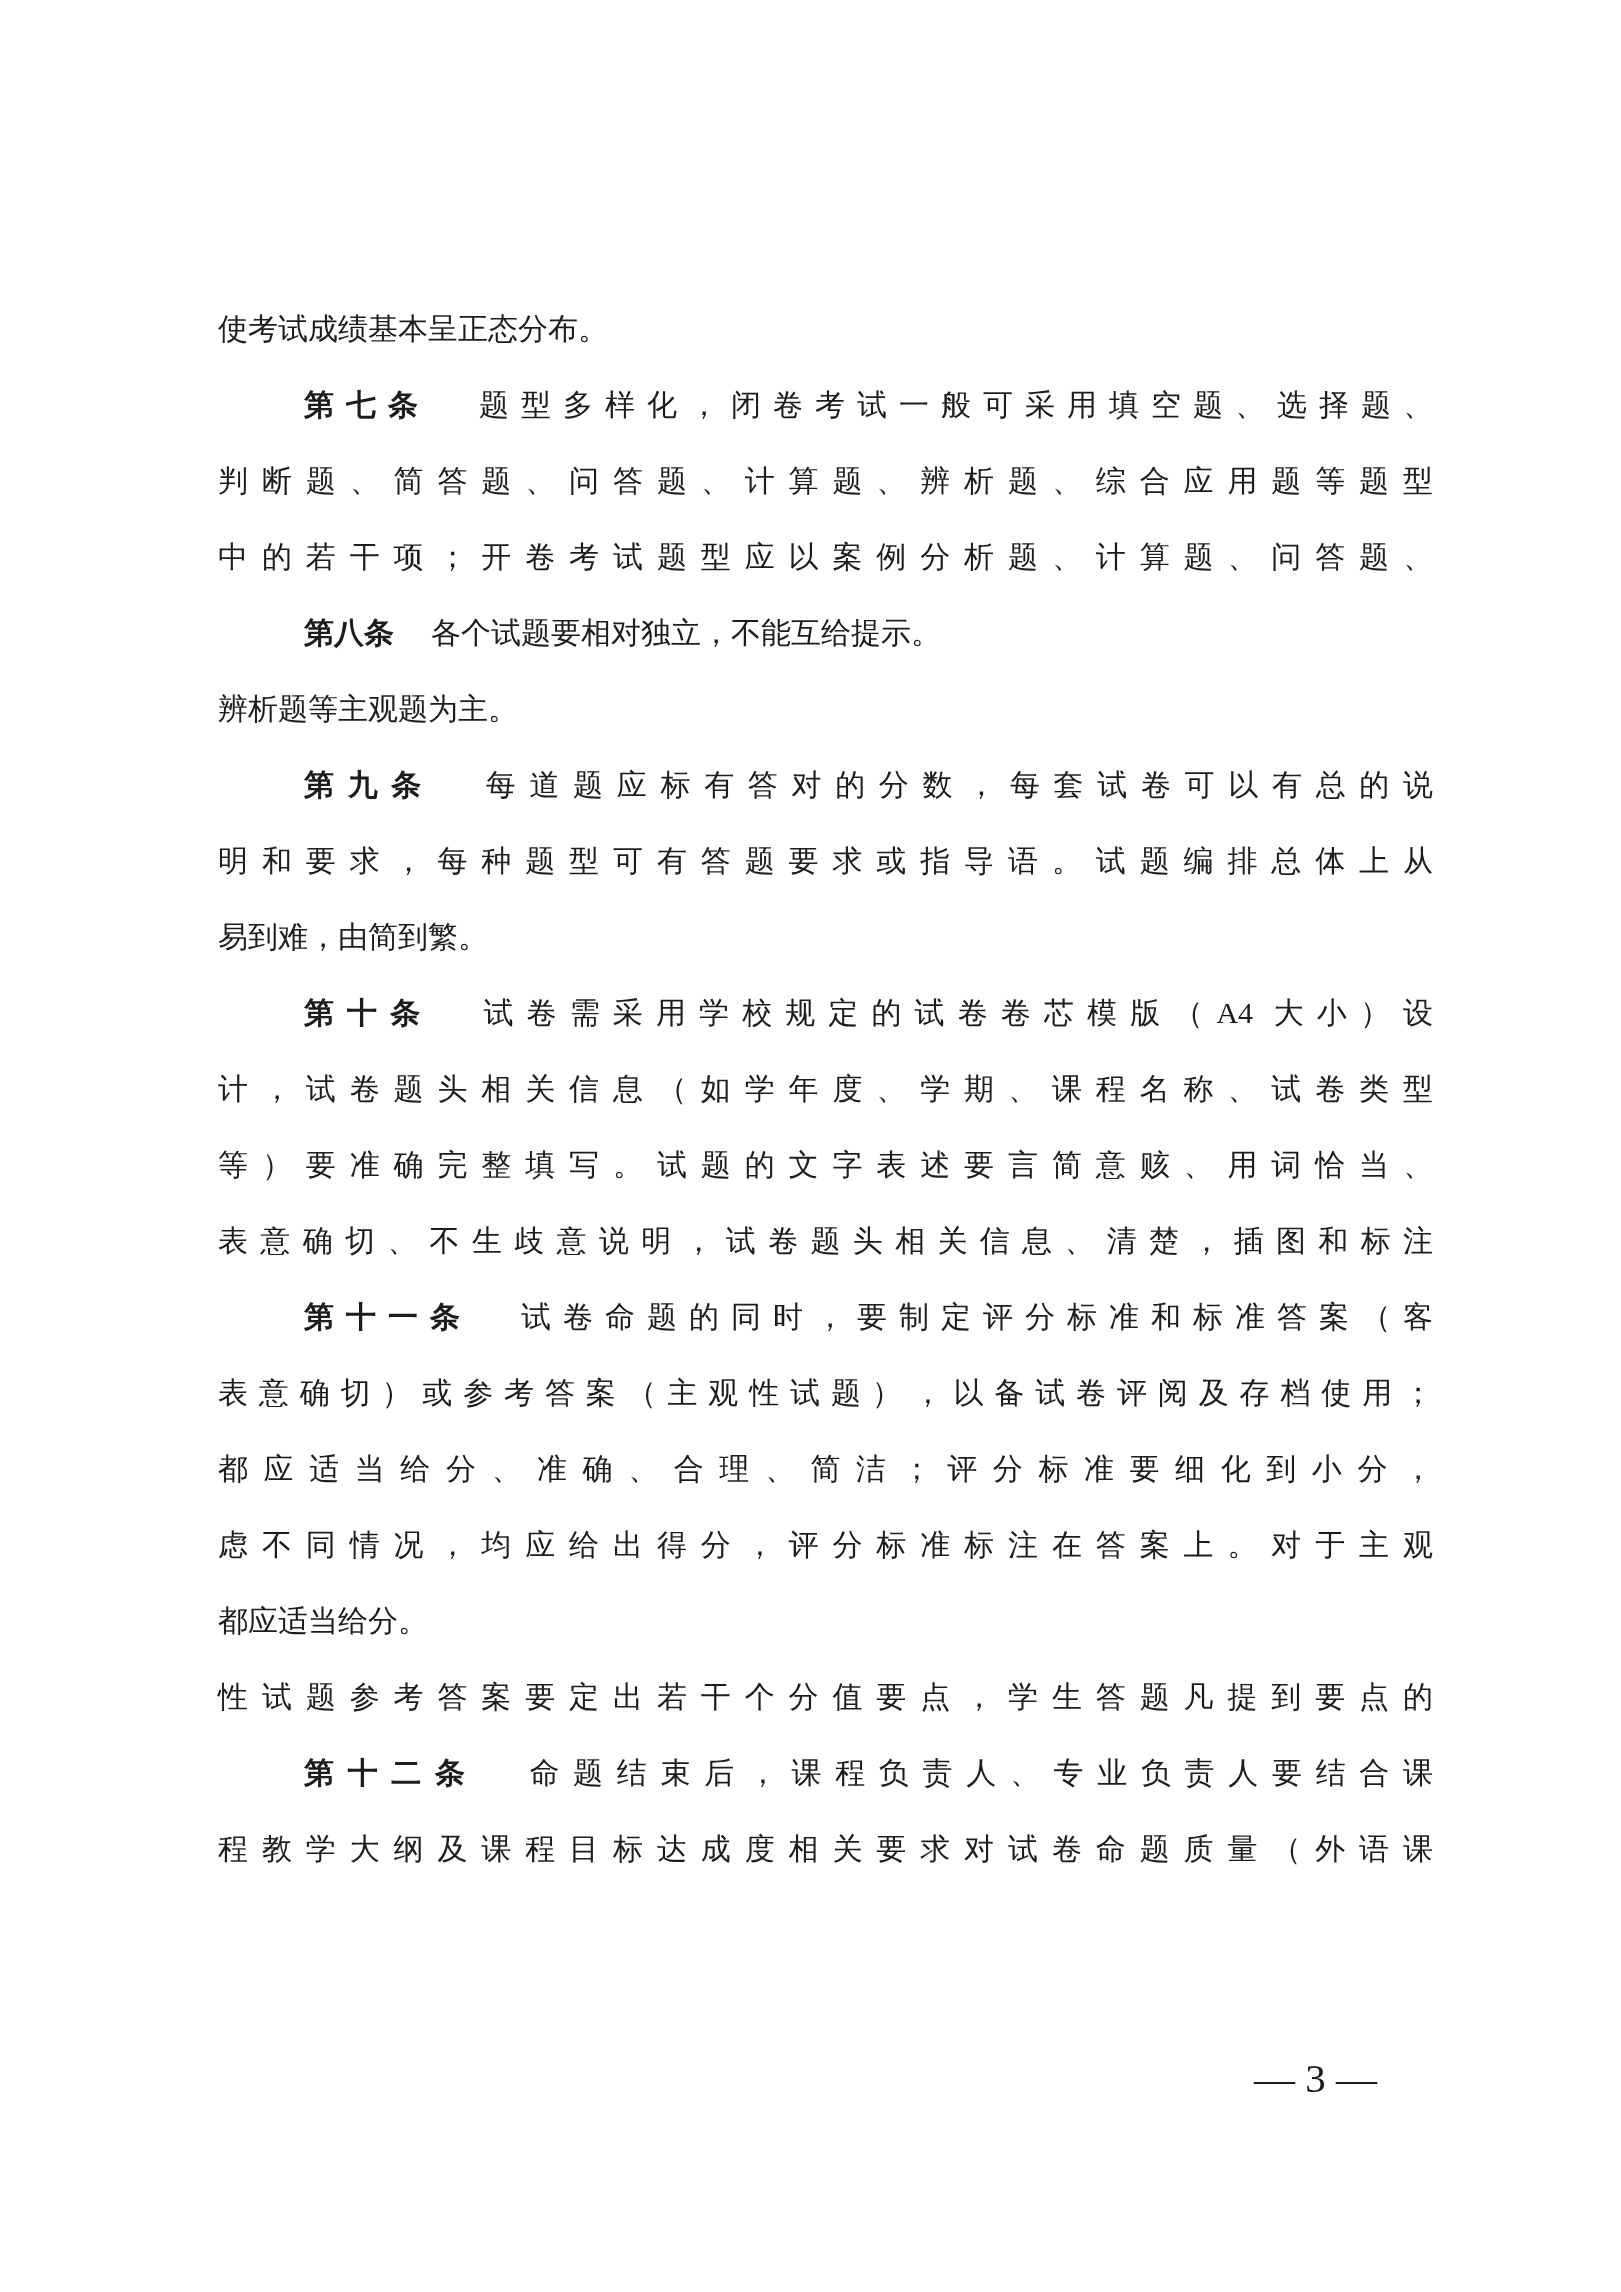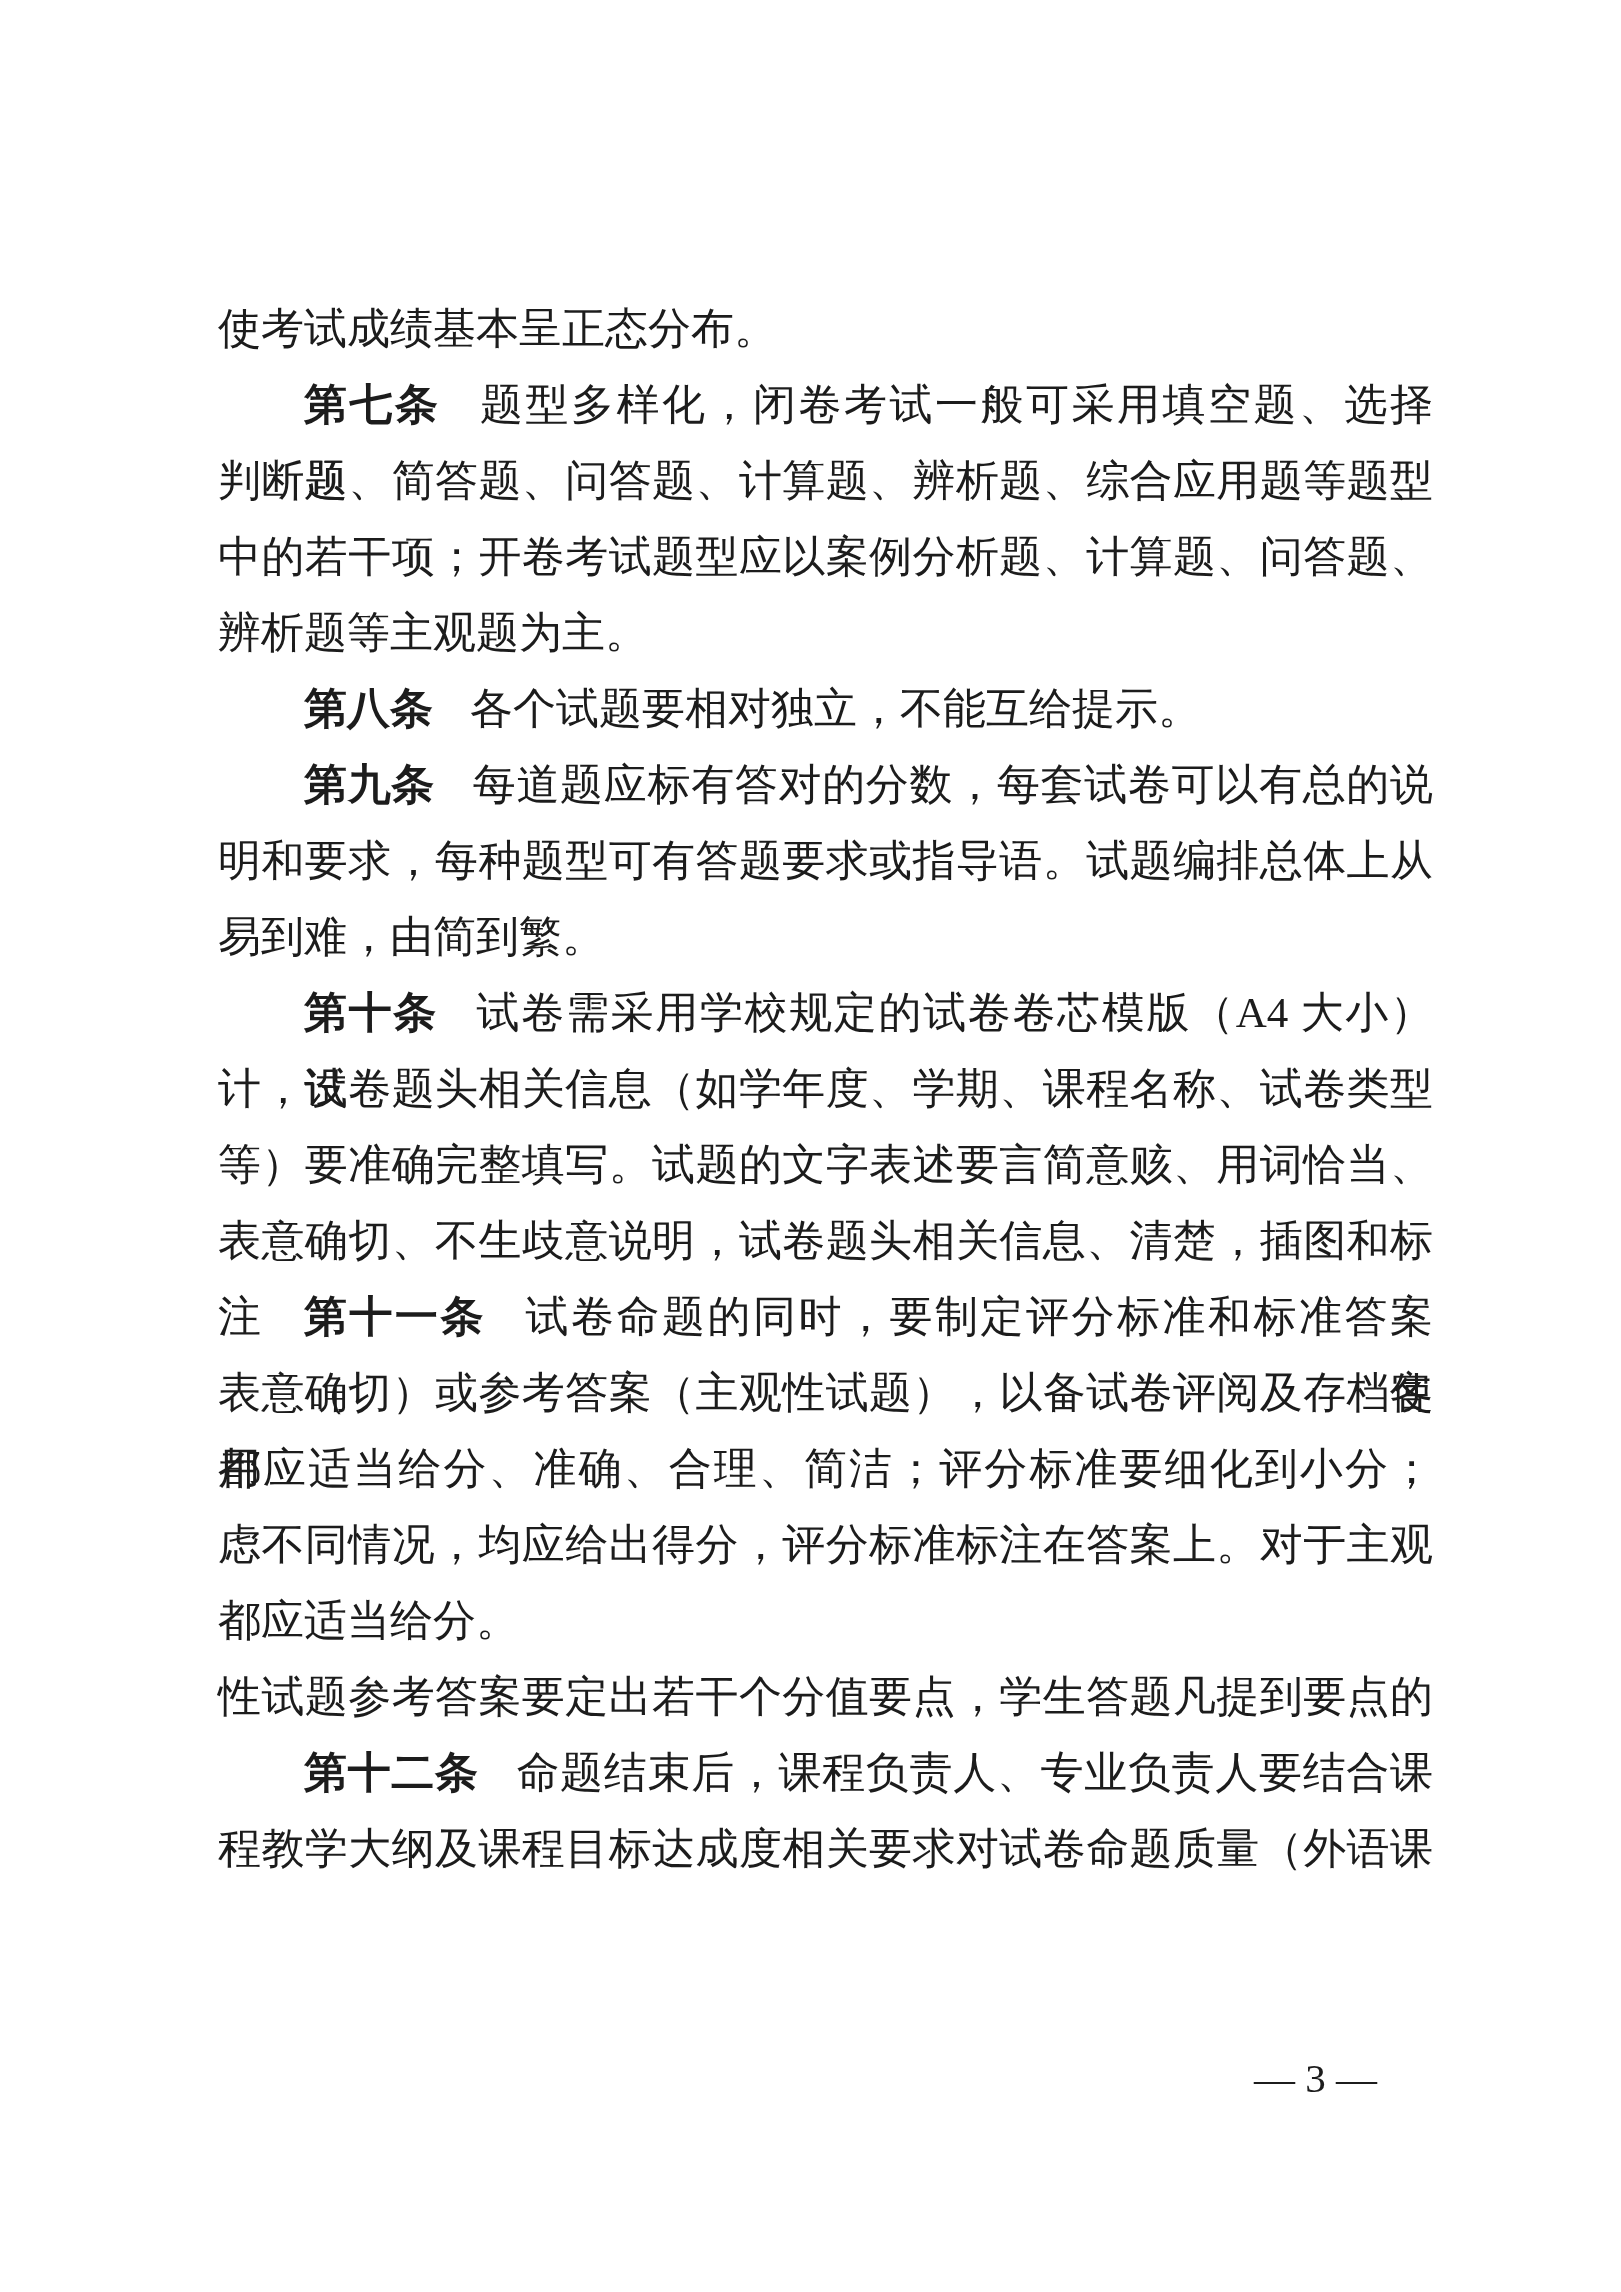--- a/index.html
+++ b/index.html
@@ -18,21 +18,21 @@
   }
   .text-block {
     position: absolute;
     left: 218px;
     top: 291px;
     width: 1215px;
   }
   .line {
     height: 76px;
     line-height: 76px;
-    font-size: 43px;
+    font-size: 30px;
     white-space: normal;
     overflow: visible;
   }
   
   .line.fill {
     text-align: justify;
     text-align-last: justify;
     text-justify: inter-character;
   }
   .line.indent {
@@ -59,22 +59,22 @@
 </style>
 </head>
 <body>
 
 <div class="page">
   <div class="text-block">
       <div class="line">使考试成绩基本呈正态分布。</div>
       <div class="line indent fill"><span class="art">第七条</span><span class="spacer"></span>题型多样化，闭卷考试一般可采用填空题、选择题、</div>
       <div class="line fill">判断题、简答题、问答题、计算题、辨析题、综合应用题等题型</div>
       <div class="line fill">中的若干项；开卷考试题型应以案例分析题、计算题、问答题、</div>
+      <div class="line indent"><span class="art">第八条</span><span class="spacer"></span>各个试题要相对独立，不能互给提示。</div>
       <div class="line">辨析题等主观题为主。</div>
-      <div class="line indent"><span class="art">第八条</span><span class="spacer"></span>各个试题要相对独立，不能互给提示。</div>
       <div class="line indent fill"><span class="art">第九条</span><span class="spacer"></span>每道题应标有答对的分数，每套试卷可以有总的说</div>
       <div class="line fill">明和要求，每种题型可有答题要求或指导语。试题编排总体上从</div>
       <div class="line">易到难，由简到繁。</div>
       <div class="line indent fill"><span class="art">第十条</span><span class="spacer"></span>试卷需采用学校规定的试卷卷芯模版（A4 大小）设</div>
       <div class="line fill">计，试卷题头相关信息（如学年度、学期、课程名称、试卷类型</div>
       <div class="line fill">等）要准确完整填写。试题的文字表述要言简意赅、用词恰当、</div>
       <div class="line fill">表意确切、不生歧意说明，试卷题头相关信息、清楚，插图和标注</div>
       <div class="line indent fill"><span class="art">第十一条</span><span class="spacer"></span>试卷命题的同时，要制定评分标准和标准答案（客</div>
       <div class="line fill">表意确切）或参考答案（主观性试题），以备试卷评阅及存档使用；</div>
       <div class="line fill">都应适当给分、准确、合理、简洁；评分标准要细化到小分，</div>

